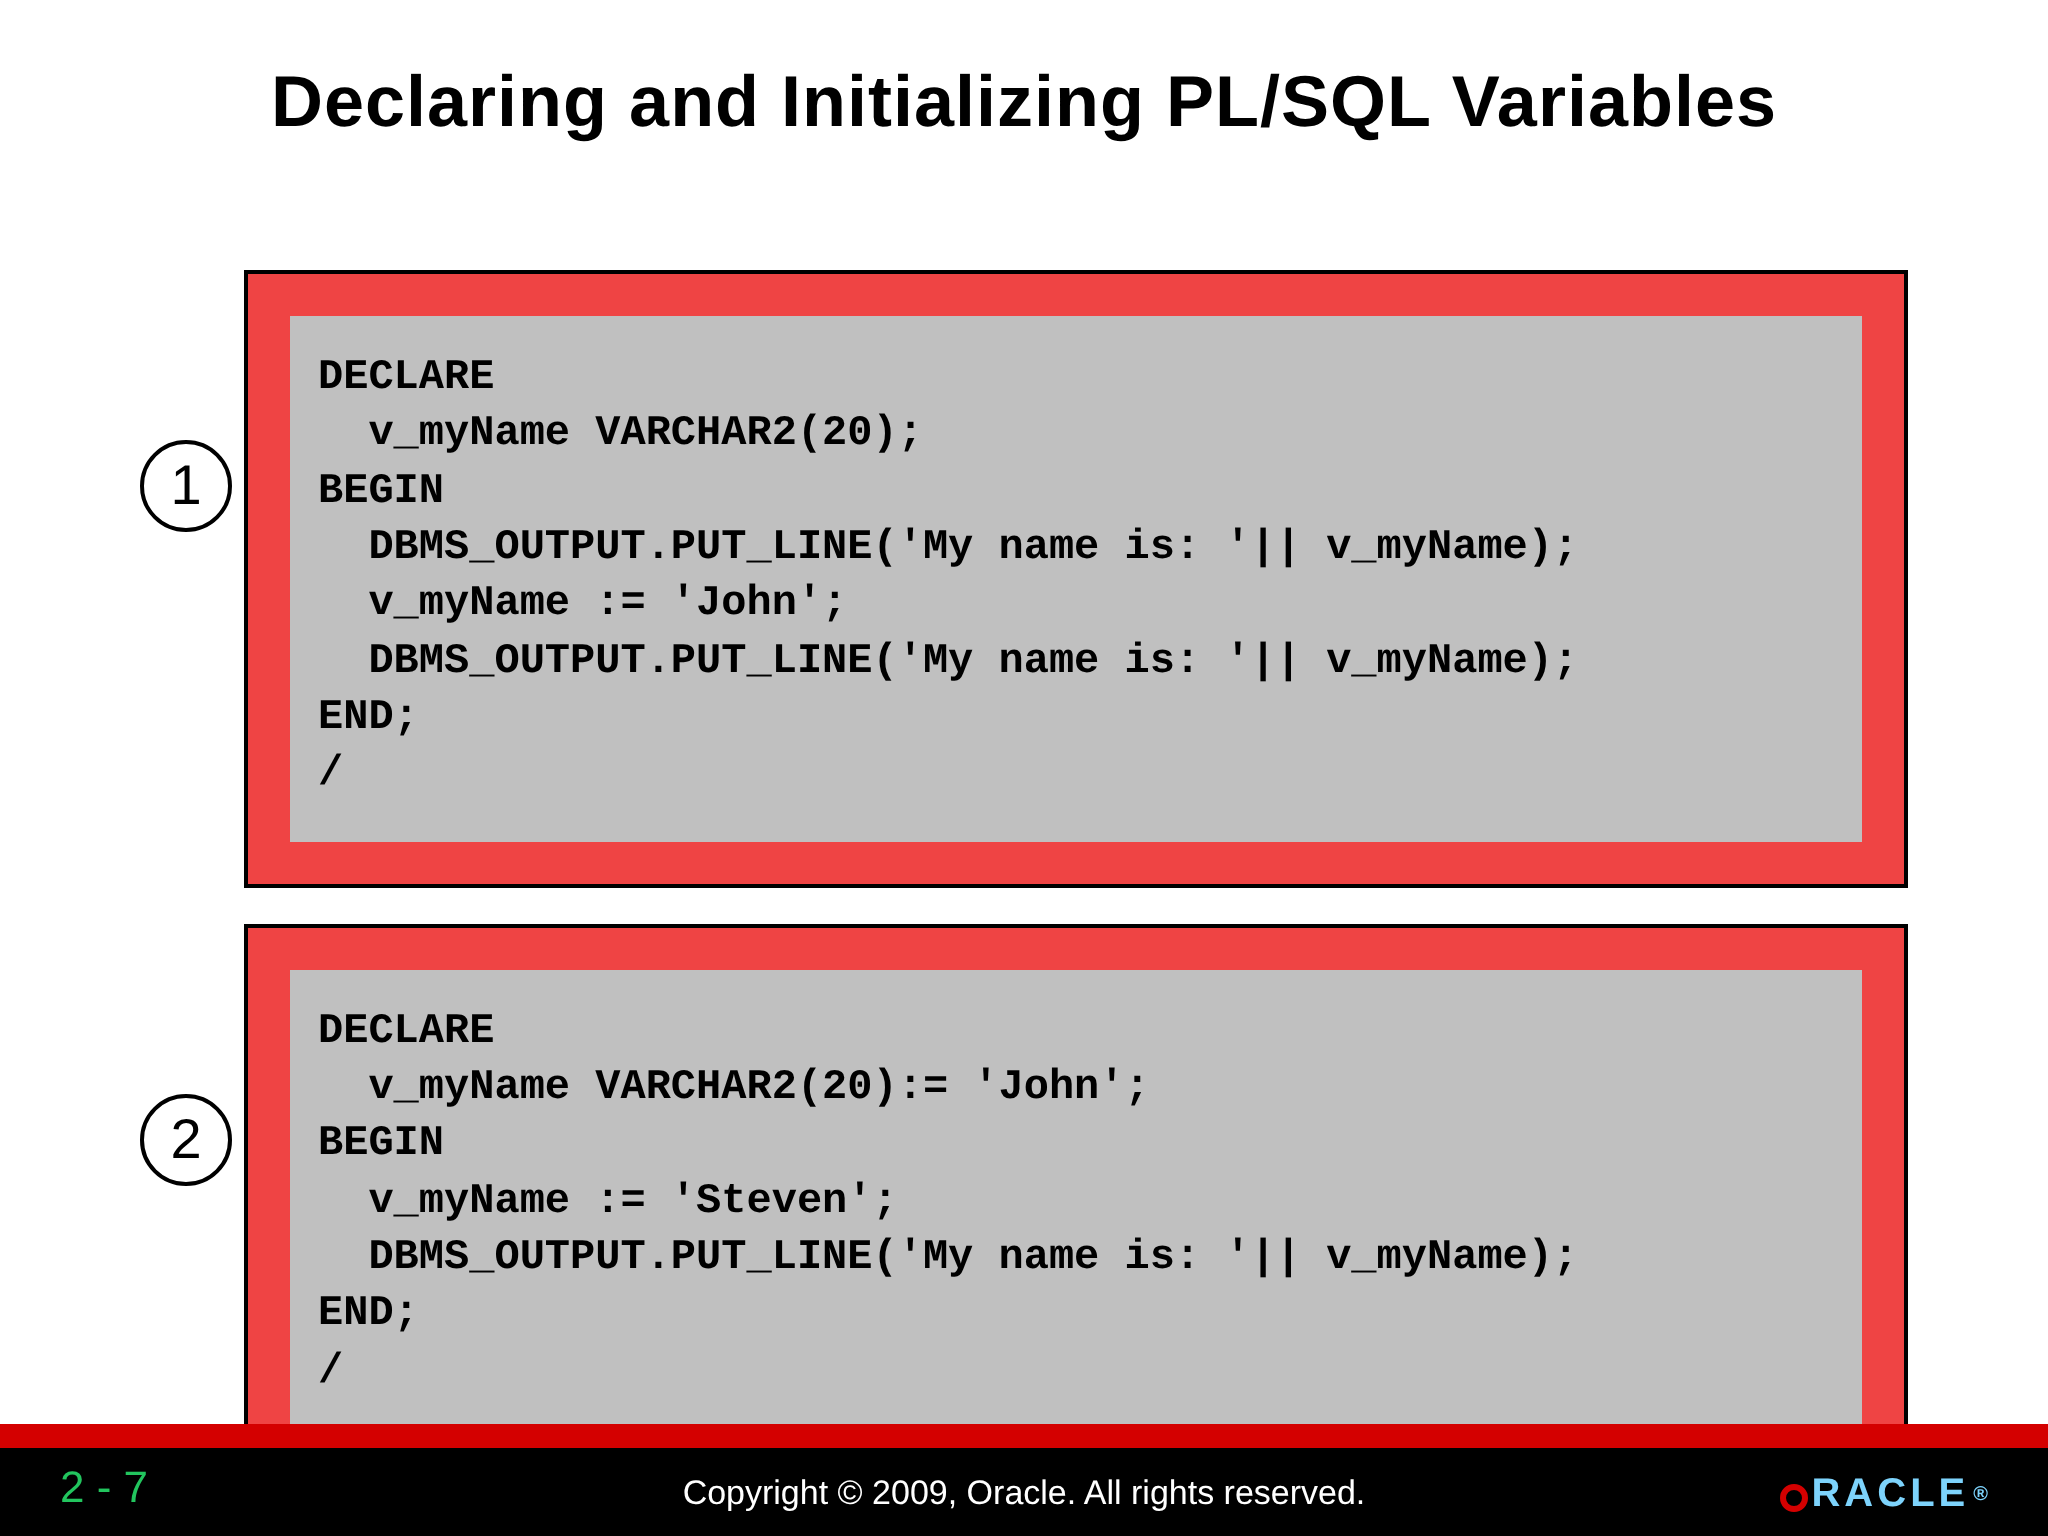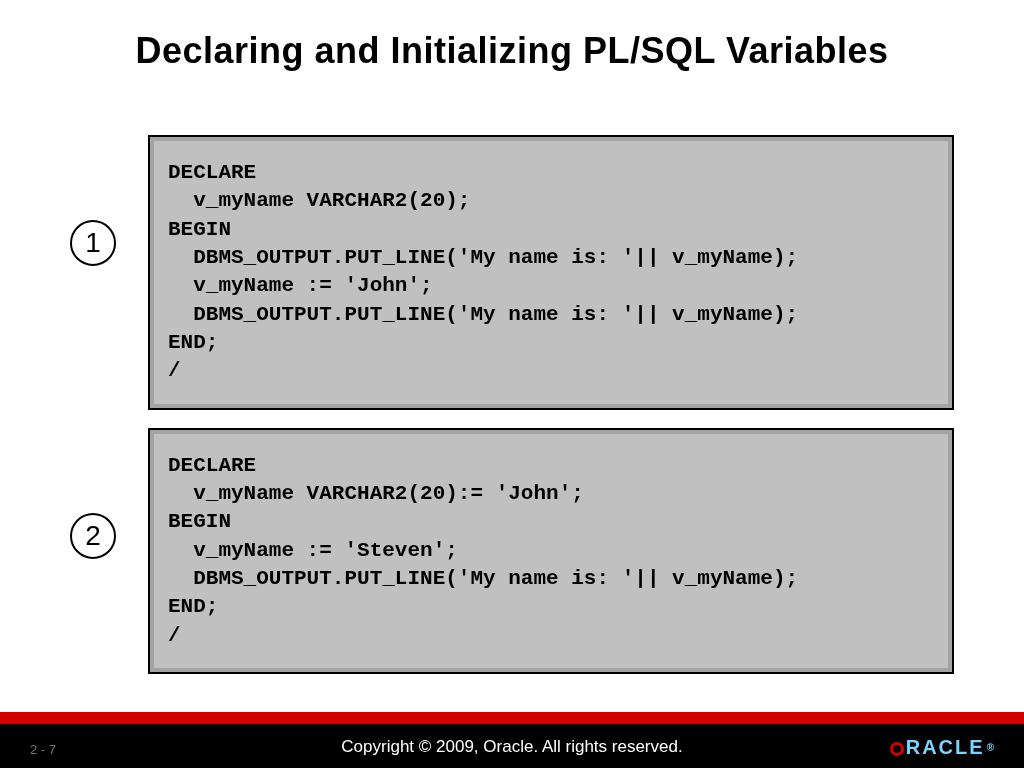--- a/index.html
+++ b/index.html
@@ -53,24 +53,24 @@
     box-sizing: border-box;
     display: flex;
     align-items: center;
     justify-content: center;
     font-size: 28px;
     font-family: Arial, sans-serif;
     font-weight: normal;
   }
 
   .code-wrap {
-    margin-left: 78px;
+    margin-left: 52px;
     border: 2px solid #000;
-    background: #a3a3a3;
-    padding: 4px;
+    background: #ef4444;
+    padding: 21px;
     box-sizing: border-box;
   }
   .code-inner {
     background: #c0c0c0;
     padding: 18px 14px 18px 14px;
     font-family: "Courier New", Courier, monospace;
     font-size: 21px;
     line-height: 1.35;
     font-weight: bold;
     white-space: pre;
@@ -91,22 +91,22 @@
     left: 0;
     right: 0;
     bottom: 0;
     height: 44px;
     background: #000;
   }
   .page-num {
     position: absolute;
     left: 30px;
     bottom: 11px;
-    color: #737373;
-    font-size: 13px;
+    color: #22c55e;
+    font-size: 22px;
   }
   .copyright {
     position: absolute;
     left: 0;
     right: 0;
     bottom: 11px;
     text-align: center;
     color: #fff;
     font-size: 17px;
   }

